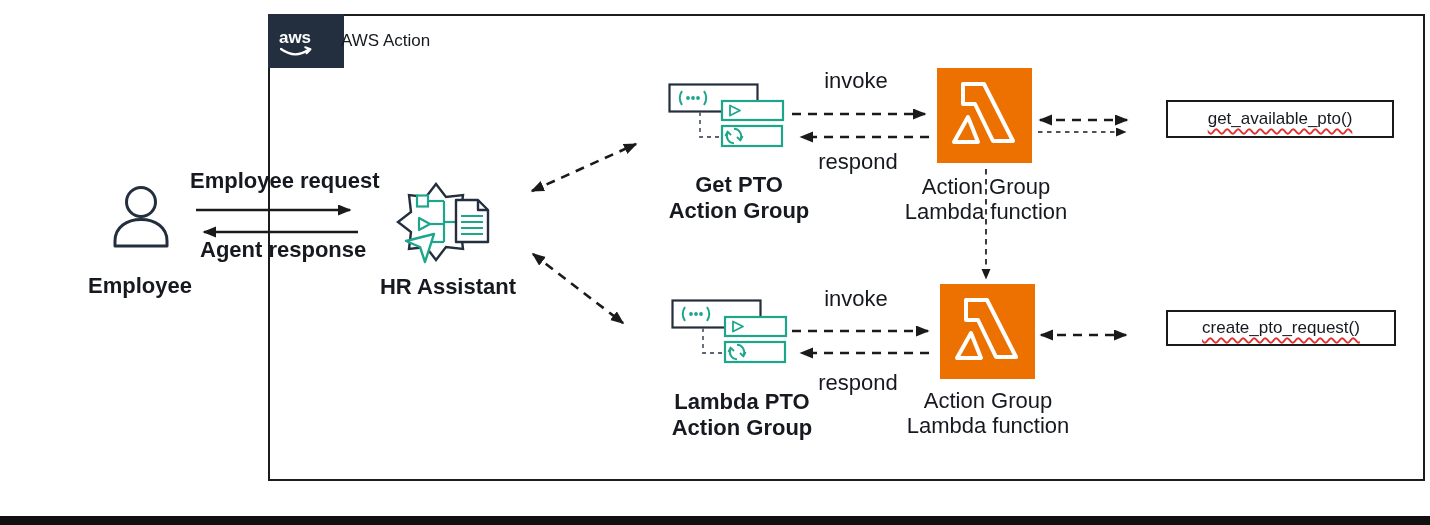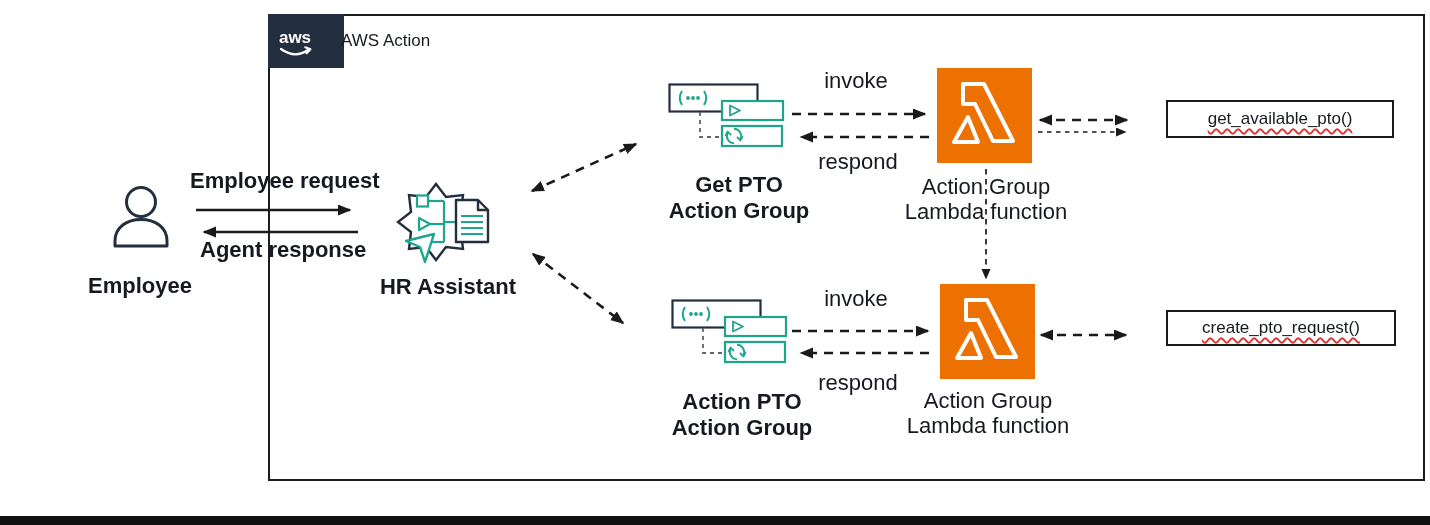--- a/index.html
+++ b/index.html
@@ -175,21 +175,21 @@
   <div class="lbl bold" style="left:200px;top:239px;width:165px;">Agent response</div>
   <div class="lbl bold" style="left:190px;top:170px;width:180px;">Employee request</div>
   <div class="lbl bold" style="left:82px;top:275px;width:116px;">Employee</div>
   <div class="lbl bold" style="left:378px;top:276px;width:140px;">HR Assistant</div>
 
   <div class="lbl bold two-line" style="left:666px;top:172px;width:146px;">
     <div>Get PTO</div>
     <div>Action Group</div>
   </div>
   <div class="lbl bold two-line" style="left:662px;top:389px;width:160px;">
-    <div>Action PTO</div>
+    <div>Lambda PTO</div>
     <div>Action Group</div>
   </div>
 
   <div class="lbl" style="left:802px;top:70px;width:108px;">invoke</div>
   <div class="lbl" style="left:802px;top:151px;width:112px;">respond</div>
   <div class="lbl" style="left:802px;top:288px;width:108px;">invoke</div>
   <div class="lbl" style="left:802px;top:372px;width:112px;">respond</div>
 
   <div class="lbl two-line" style="left:903px;top:174px;width:166px;line-height:25px;">
     <div>Action Group</div>

